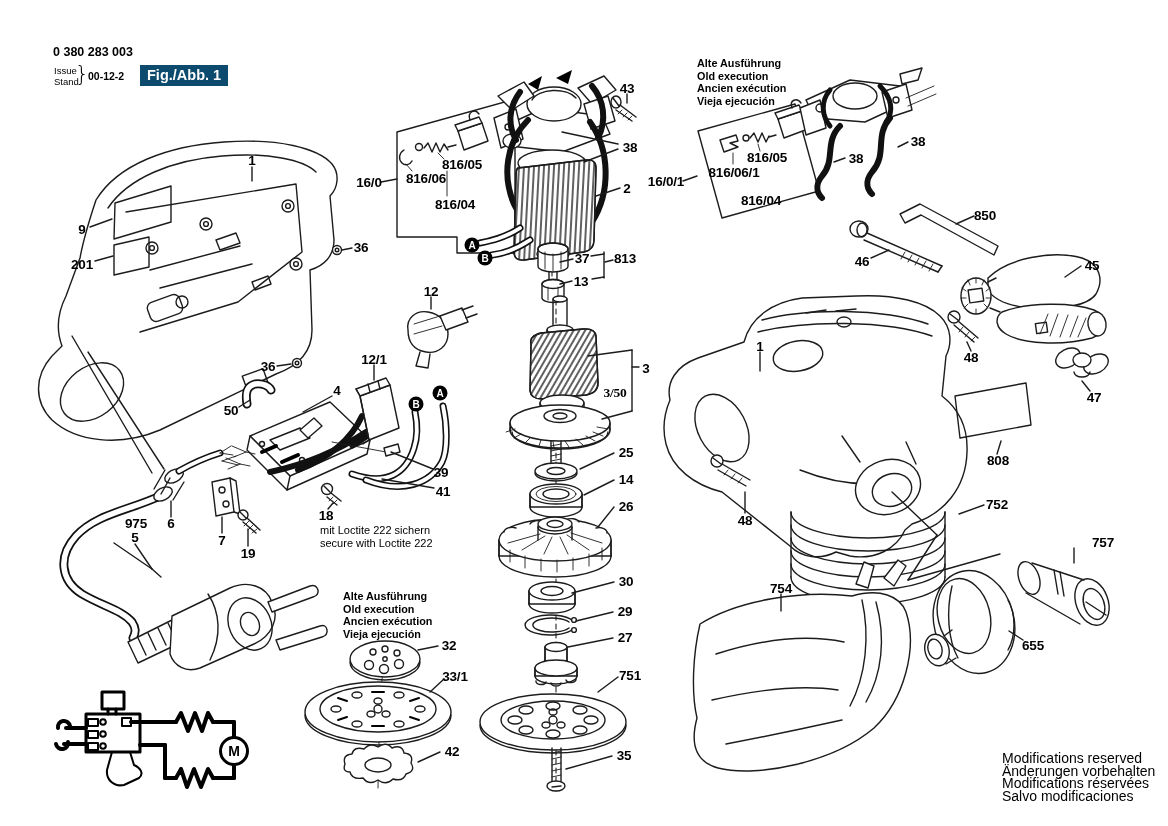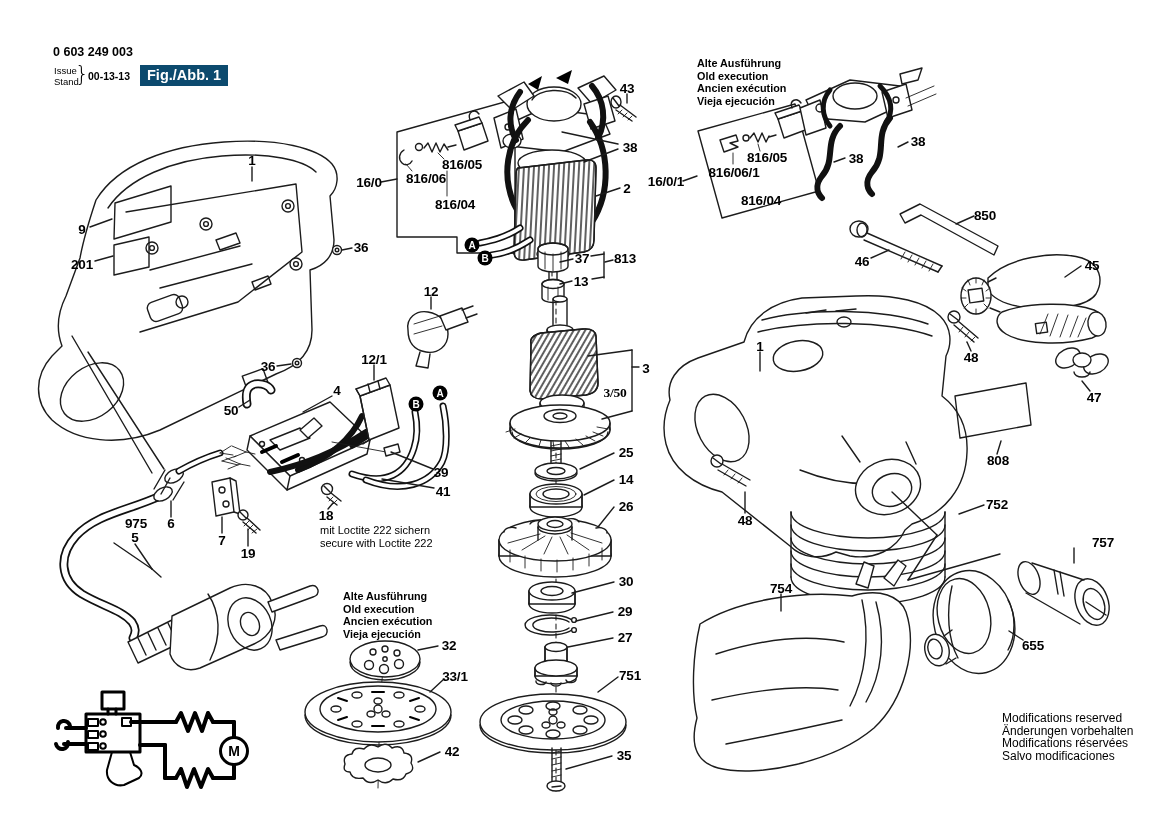--- a/index.html
+++ b/index.html
@@ -649,27 +649,27 @@
   <line x1="984" y1="505" x2="959" y2="514"></line>
   <line x1="1074" y1="548" x2="1074" y2="563"></line>
   <line x1="781" y1="594" x2="781" y2="611"></line>
   <line x1="1023" y1="640" x2="1009" y2="631"></line>
   <line x1="892" y1="492" x2="937" y2="535"></line>
   <line x1="937" y1="535" x2="908" y2="580"></line>
   <line x1="908" y1="580" x2="1000" y2="554"></line>
 </g>
 </svg>
 
-<div class="pn">0 603 249 003</div>
+<div class="pn">0 380 283 003</div>
 <div class="iss">
   <div>Issue</div>
   <div>Stand</div>
 </div>
 <div class="brace">}</div>
-<div class="isd">00-13-13</div>
+<div class="isd">00-12-2</div>
 <div class="figbox">Fig./Abb. 1</div>
 
 <div class="noteb" style="left:697px;top:57px">
   <div>Alte Ausführung</div>
   <div>Old execution</div>
   <div>Ancien exécution</div>
   <div>Vieja ejecución</div>
 </div>
 
 <div class="noteb" style="left:343px;top:590px">
@@ -677,21 +677,21 @@
   <div>Old execution</div>
   <div>Ancien exécution</div>
   <div>Vieja ejecución</div>
 </div>
 
 <div class="noter" style="left:320px;top:524px">
   <div>mit Loctite 222 sichern</div>
   <div>secure with Loctite 222</div>
 </div>
 
-<div class="noter" style="left:1002px;top:712px;font-size:12px">
+<div class="noter" style="left:1002px;top:752px;font-size:14px">
   <div>Modifications reserved</div>
   <div>Änderungen vorbehalten</div>
   <div>Modifications réservées</div>
   <div>Salvo modificaciones</div>
 </div>
 
 <div id="labels">
       <div class="plabel" style="left: 252px; top: 160px;">1</div>
       <div class="plabel" style="left: 82px; top: 229px;">9</div>
       <div class="plabel" style="left: 82px; top: 264px;">201</div>

